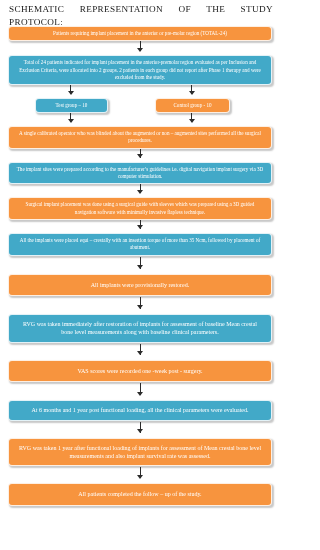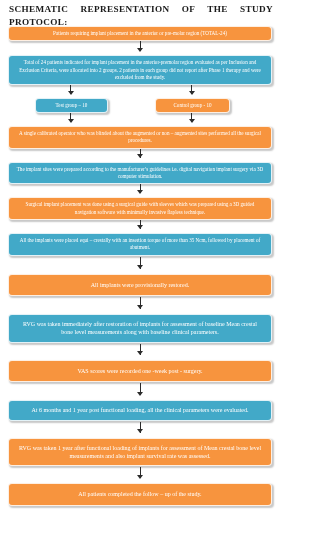--- a/index.html
+++ b/index.html
@@ -8,21 +8,21 @@
     background:#ffffff;
     font-family:"Liberation Serif", serif;
     overflow:hidden;
   }
   .page{position:relative;width:281px;height:550px;box-sizing:border-box;}
 
   .title{
     position:absolute;
     left:9px; top:3px; width:264px;
     font-family:"Liberation Serif", serif;
-    font-weight:bold;
+    font-weight:normal;
     font-size:9.2px;
     line-height:12.6px;
     letter-spacing:0.35px;
     color:#1a1a1a;
     text-align:justify;
     text-align-last:left;
   }
 
   .flow{position:absolute;left:0;top:26px;width:281px;}
 

